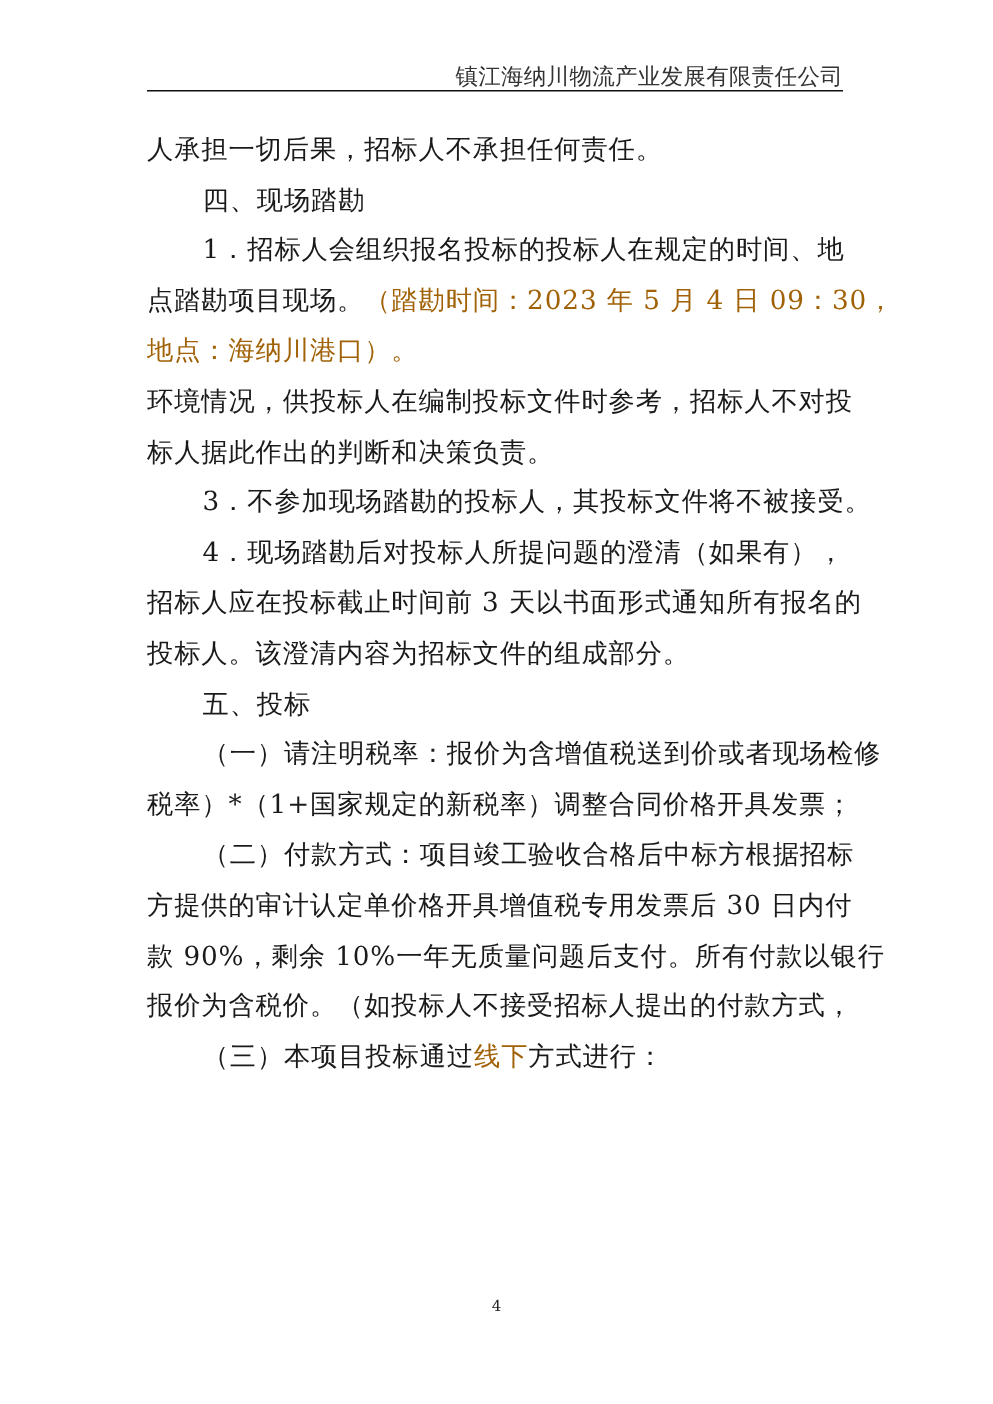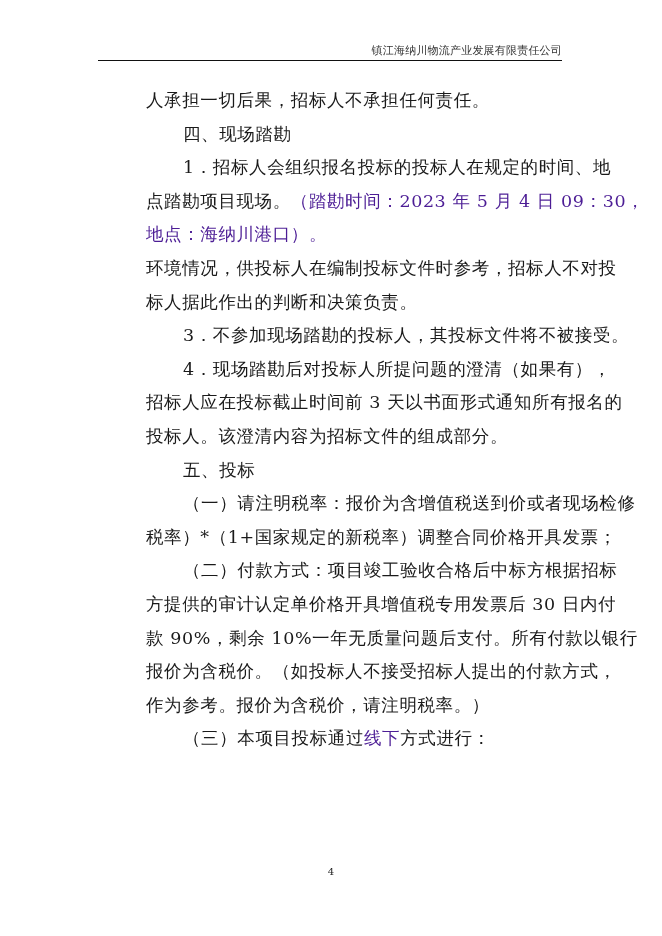--- a/index.html
+++ b/index.html
@@ -1,26 +1,26 @@
 <!DOCTYPE html>
 <html><head>
   <meta charset="utf-8">
   <style>
     html, body { margin: 0; padding: 0; background: #ffffff; }
     body { width: 662px; height: 936px; position: relative; overflow: hidden;
            font-family: "DejaVu Serif", "Liberation Serif", serif; color: #1a1a1a; }
     .header { position: absolute; left: 98px; top: 44px; width: 464px; height: 16px;
               border-bottom: 1.5px solid #111; }
-    .header-text { position: absolute; right: 0; top: 0; font-size: 11px; color: #333;
+    .header-text { position: absolute; right: 0; top: 0; font-size: 15px; color: #333;
                    letter-spacing: 0.2px; line-height: 14px; }
     .body { position: absolute; left: 98px; top: 84px; width: 470px; }
     .line { height: 33.6px; line-height: 33.6px; font-size: 17.5px; white-space: nowrap;
-            letter-spacing: 0.6px; margin-left: 48px; }
+            letter-spacing: 0.6px; }
     .indent { padding-left: 37px; }
-    .red { color: #4c1d95; }
+    .red { color: #a16207; }
     .ul { text-underline-offset: 3px; }
     .footer { position: absolute; left: 0; width: 662px; top: 866px; text-align: center;
               font-size: 10px; color: #222; }
   </style>
 </head>
 <body>
 
 <div class="header">
   <span class="header-text">镇江海纳川物流产业发展有限责任公司</span>
 </div>
@@ -37,17 +37,16 @@
   <div class="line indent">4．现场踏勘后对投标人所提问题的澄清（如果有），</div>
   <div class="line">招标人应在投标截止时间前 3 天以书面形式通知所有报名的</div>
   <div class="line">投标人。该澄清内容为招标文件的组成部分。</div>
   <div class="line indent">五、投标</div>
   <div class="line indent">（一）请注明税率：报价为含增值税送到价或者现场检修</div>
   <div class="line">税率）*（1+国家规定的新税率）调整合同价格开具发票；</div>
   <div class="line indent"><span>（二）付款方式：</span><span class="ul">项目竣工验收合格后中标方根据招标</span></div>
   <div class="line ul">方提供的审计认定单价格开具增值税专用发票后 30 日内付</div>
   <div class="line ul">款 90%，剩余 10%一年无质量问题后支付。所有付款以银行</div>
   <div class="line"><span class="ul">报价为含税价</span><span>。（如投标人不接受招标人提出的付款方式，</span></div>
-  <div class="line">作为参考。报价为含税价，请注明税率。）</div>
   <div class="line indent"><span>（三）本项目投标通过</span><span class="red">线下</span><span>方式进行：</span></div>
 </div>
 
 <div class="footer">4</div>
 
 </body></html>

